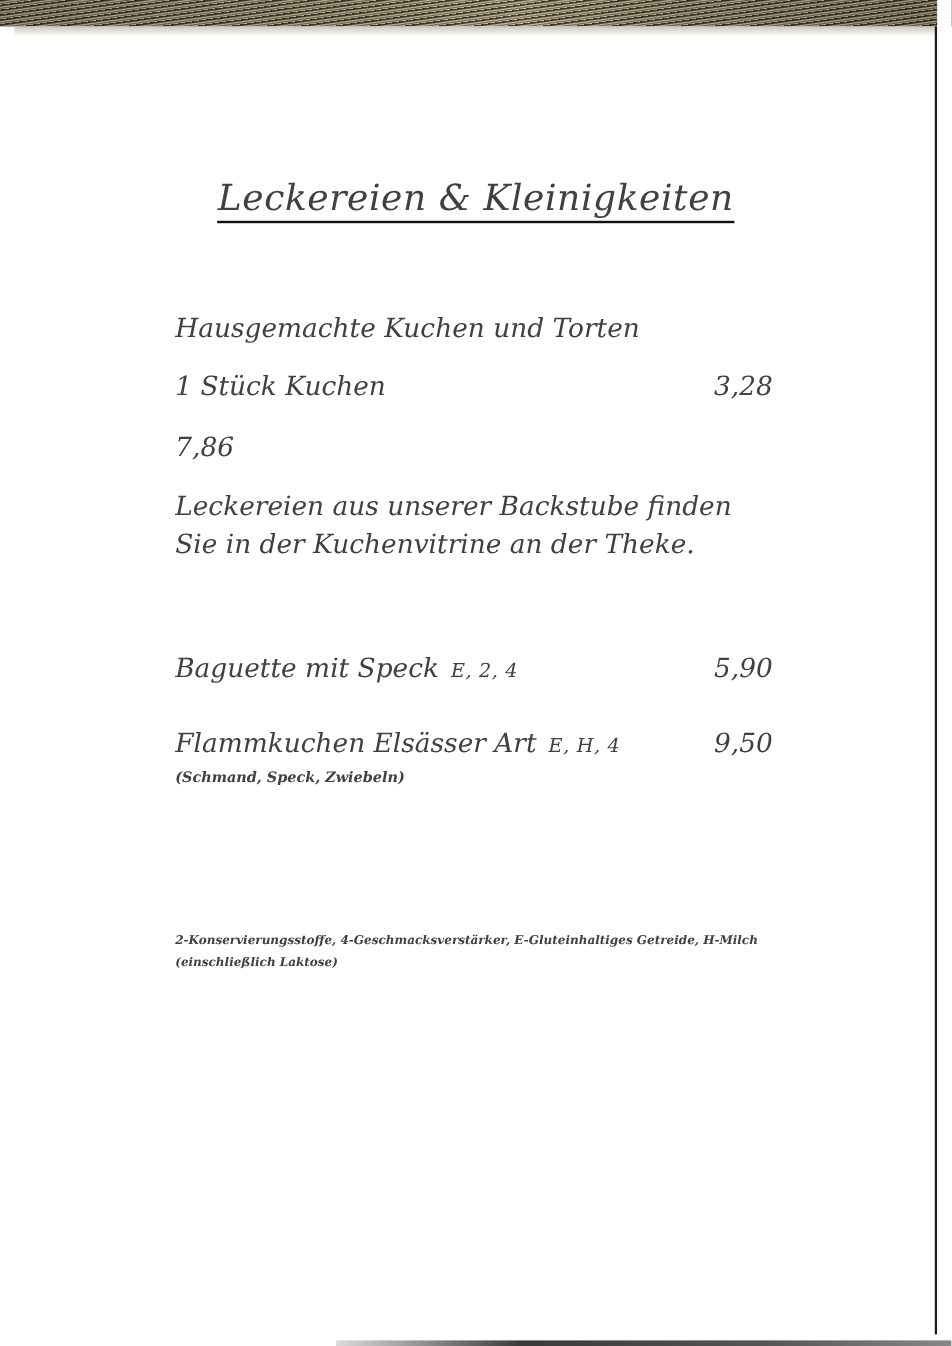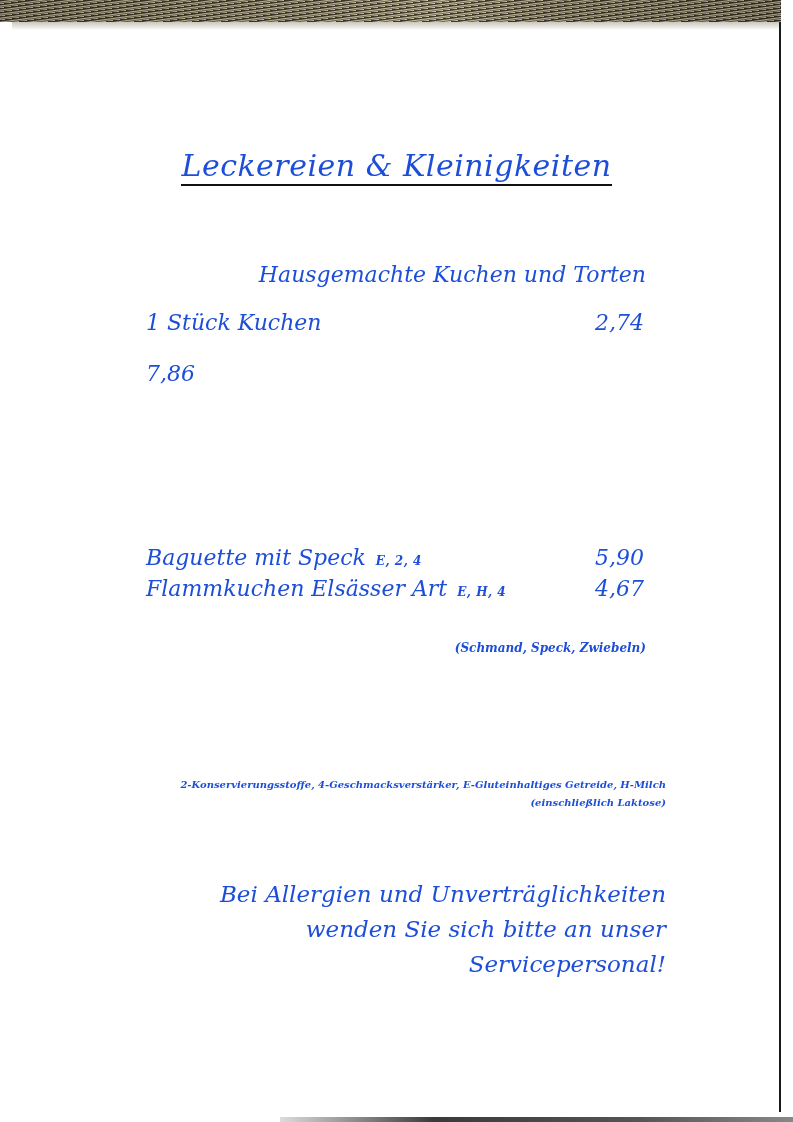--- a/index.html
+++ b/index.html
@@ -10,21 +10,21 @@
       overflow: hidden;
       background: #ffffff;
     }
     .page {
       position: relative;
       width: 793px;
       height: 1122px;
       background: #ffffff;
       font-family: "DejaVu Serif", "Liberation Serif", serif;
       font-style: italic;
-      color: #1d4ed8;
+      color: #404040;
     }
     
     .top-strip {
       position: absolute;
       left: 0; top: 0;
       width: 793px; height: 22px;
       background:
         repeating-linear-gradient(172deg, rgba(40,35,25,0.85) 0px, rgba(40,35,25,0.85) 1px, rgba(200,190,160,0.7) 2px, rgba(90,80,60,0.8) 3px, rgba(220,210,180,0.6) 4px),
         linear-gradient(90deg, #6b6553 0%, #a29a80 40%, #d8cfae 55%, #8f8770 70%, #5e594a 100%);
     }
@@ -63,41 +63,39 @@
     }
     .title span {
       border-bottom: 2px solid #111;
       padding-bottom: 1px;
     }
 
     .block {
       position: absolute;
       left: 146px;
       width: 500px;
-      text-align: right;
     }
     .section-head {
       font-size: 22px;
     }
     .row {
       position: absolute;
       left: 146px;
       width: 498px;
       display: flex;
       justify-content: space-between;
       align-items: baseline;
       font-size: 22px;
       gap: 26px;
     }
     .row .name { white-space: nowrap; }
     .row .allergens {
-      font-size: 12px;
+      font-size: 16px;
       margin-left: 10px;
       letter-spacing: 0.5px;
-      font-weight: bold;
     }
     .row .price { white-space: nowrap; }
     .note {
       font-size: 22px;
       line-height: 32px;
     }
     .sub {
       font-size: 12px;
       font-weight: bold;
     }
@@ -124,40 +122,40 @@
   <div class="bottom-strip"></div>
 
   <div class="title">
     <span>Leckereien &amp; Kleinigkeiten</span>
   </div>
 
   <div class="block section-head" style="top: 262px;">Hausgemachte Kuchen und Torten</div>
 
   <div class="row" style="top: 310px;">
     <span class="name">1 Stück Kuchen</span>
-    <span class="price">2,74</span>
+    <span class="price">3,28</span>
   </div>
 
   <div class="row" style="top: 361px;">
     <span class="price">7,86</span>
   </div>
 
+  <div class="block note" style="top: 407px;">Leckereien aus unserer Backstube finden Sie in der Kuchenvitrine an der Theke.</div>
 
   <div class="row" style="top: 545px;">
     <span class="name">
       <span>Baguette mit Speck</span><span class="allergens">E, 2, 4</span>
     </span>
     <span class="price">5,90</span>
   </div>
 
-  <div class="row" style="top: 576px;">
+  <div class="row" style="top: 608px;">
     <span class="name">
       <span>Flammkuchen Elsässer Art</span><span class="allergens">E, H, 4</span>
     </span>
-    <span class="price">4,67</span>
+    <span class="price">9,50</span>
   </div>
 
   <div class="block sub" style="top: 641px;">(Schmand, Speck, Zwiebeln)</div>
 
   <div class="block legend" style="top: 776px;">2-Konservierungsstoffe, 4-Geschmacksverstärker, E-Gluteinhaltiges Getreide, H-Milch (einschließlich Laktose)</div>
 
-  <div class="block footer-note" style="top: 877px;">Bei Allergien und Unverträglichkeiten wenden Sie sich bitte an unser Servicepersonal!</div>
 </div>
 
 </body></html>

